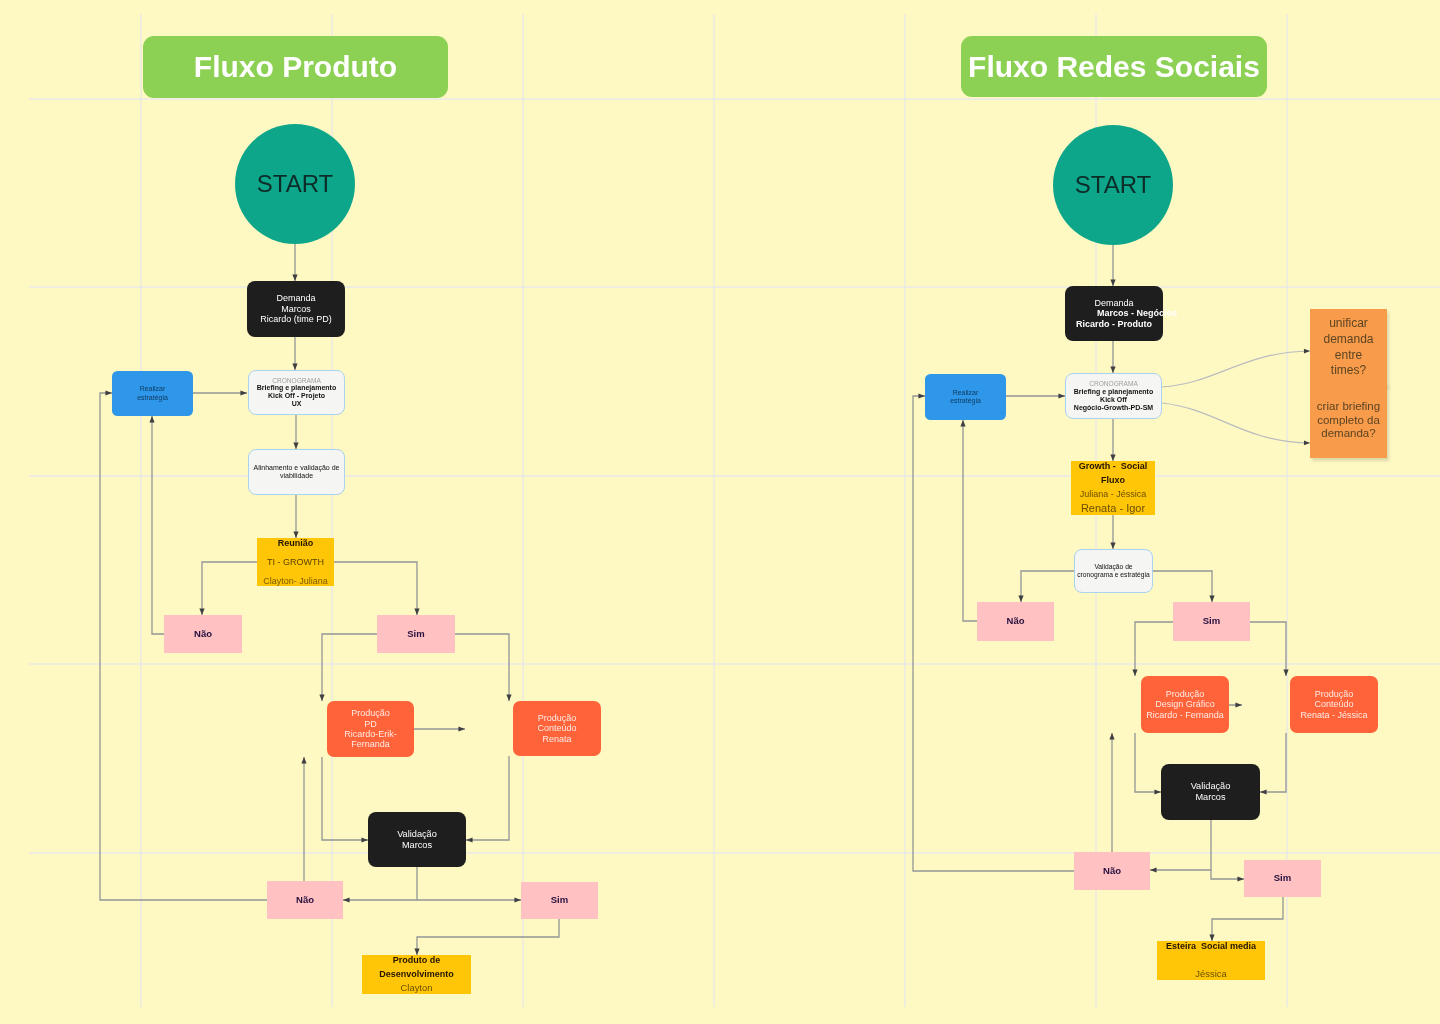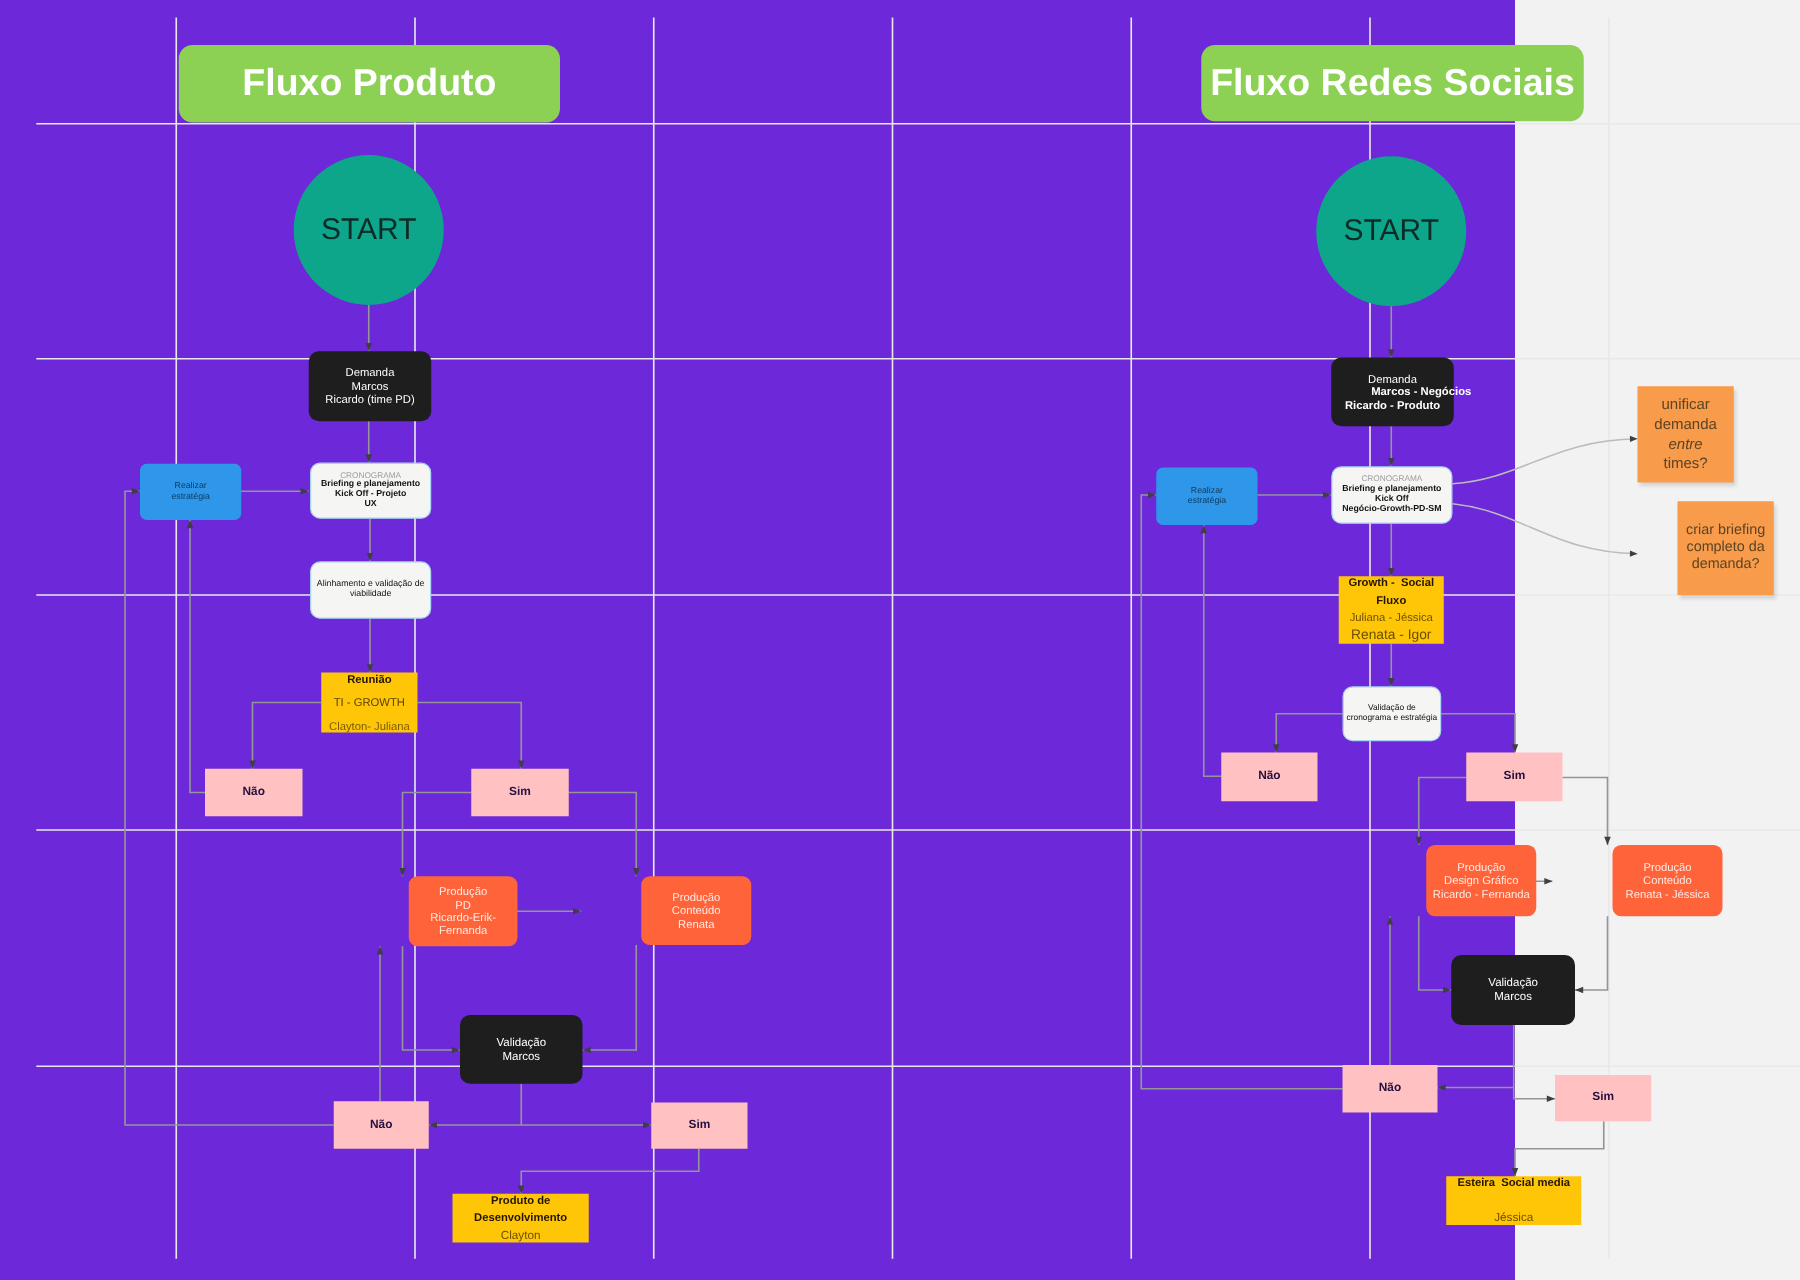--- a/index.html
+++ b/index.html
@@ -1,19 +1,19 @@
 <!DOCTYPE html>
 <html><head>
 <meta charset="utf-8">
 <title>Fluxo Produto / Fluxo Redes Sociais</title>
 <style>
   html,body{margin:0;padding:0;}
   body{width:1440px;height:1024px;overflow:hidden;background:#f2f2f2;
        font-family:"Liberation Sans",sans-serif;-webkit-font-smoothing:antialiased;}
-  #canvas{position:relative;width:1212px;height:1024px;background:#6d28d9;}
+  #canvas{position:relative;width:1440px;height:1024px;background:#fef9c3;}
   svg.layer{position:absolute;left:0;top:0;width:1440px;height:1024px;pointer-events:none;}
   .node{position:absolute;box-sizing:border-box;display:flex;flex-direction:column;
         align-items:center;justify-content:center;text-align:center;}
   .title-pill{background:#8cd154;border-radius:11px;color:#ffffff;font-weight:bold;
               font-size:30px;letter-spacing:0px;}
   .start-circle{border-radius:50%;background:#0da68a;color:#0c2c28;font-size:24px;}
   .blk{background:#1e1e1e;border-radius:8px;color:#ffffff;}
   .blue{background:#2f97ea;border-radius:5.5px;color:#0d3c61;}
   .outline{background:#f5f5f4;border:1.5px solid #a9d3f0;border-radius:8px;color:#111;}
   .yellow{background:#ffc507;color:#3d2f00;justify-content:space-between;}
@@ -206,22 +206,22 @@
       <div class="node pink" style="left: 1244px; top: 860px; width: 77px; height: 37px;">
         <span class="ln" style="font-size: 9.5px; font-weight: 700;">Sim</span>
       </div>
       <div class="node yellow" style="left: 1157px; top: 941px; width: 108px; height: 39px;">
         <span class="ln" style="font-size: 9px; font-weight: 700; color: rgb(35, 21, 0);">Esteira  Social media</span>
         <span class="ln" style="font-size: 9.4px; font-weight: 400; color: rgb(107, 80, 0);">Jéssica</span>
       </div>
       <div class="node sticky" style="left: 1310px; top: 309px; width: 77px; height: 77px;">
         <span class="ln" style="font-size: 12px; line-height: 1.33;">unificar</span>
         <span class="ln" style="font-size: 12px; line-height: 1.33;">demanda</span>
-        <span class="ln" style="font-size: 12px; line-height: 1.33; font-style: italic;">entre</span>
+        <span class="ln" style="font-size: 12px; line-height: 1.33;">entre</span>
         <span class="ln" style="font-size: 12px; line-height: 1.33;">times?</span>
       </div>
-      <div class="node sticky" style="left: 1310px; top: 401px; width: 77px; height: 75px; margin-left: 32px;">
+      <div class="node sticky" style="left: 1310px; top: 383px; width: 77px; height: 75px;">
         <span class="ln" style="font-size: 11.5px; line-height: 1.17;">criar briefing</span>
         <span class="ln" style="font-size: 11.5px; line-height: 1.17;">completo da</span>
         <span class="ln" style="font-size: 11.5px; line-height: 1.17;">demanda?</span>
       </div>
     </div>
 </div>
 
 </body></html>

